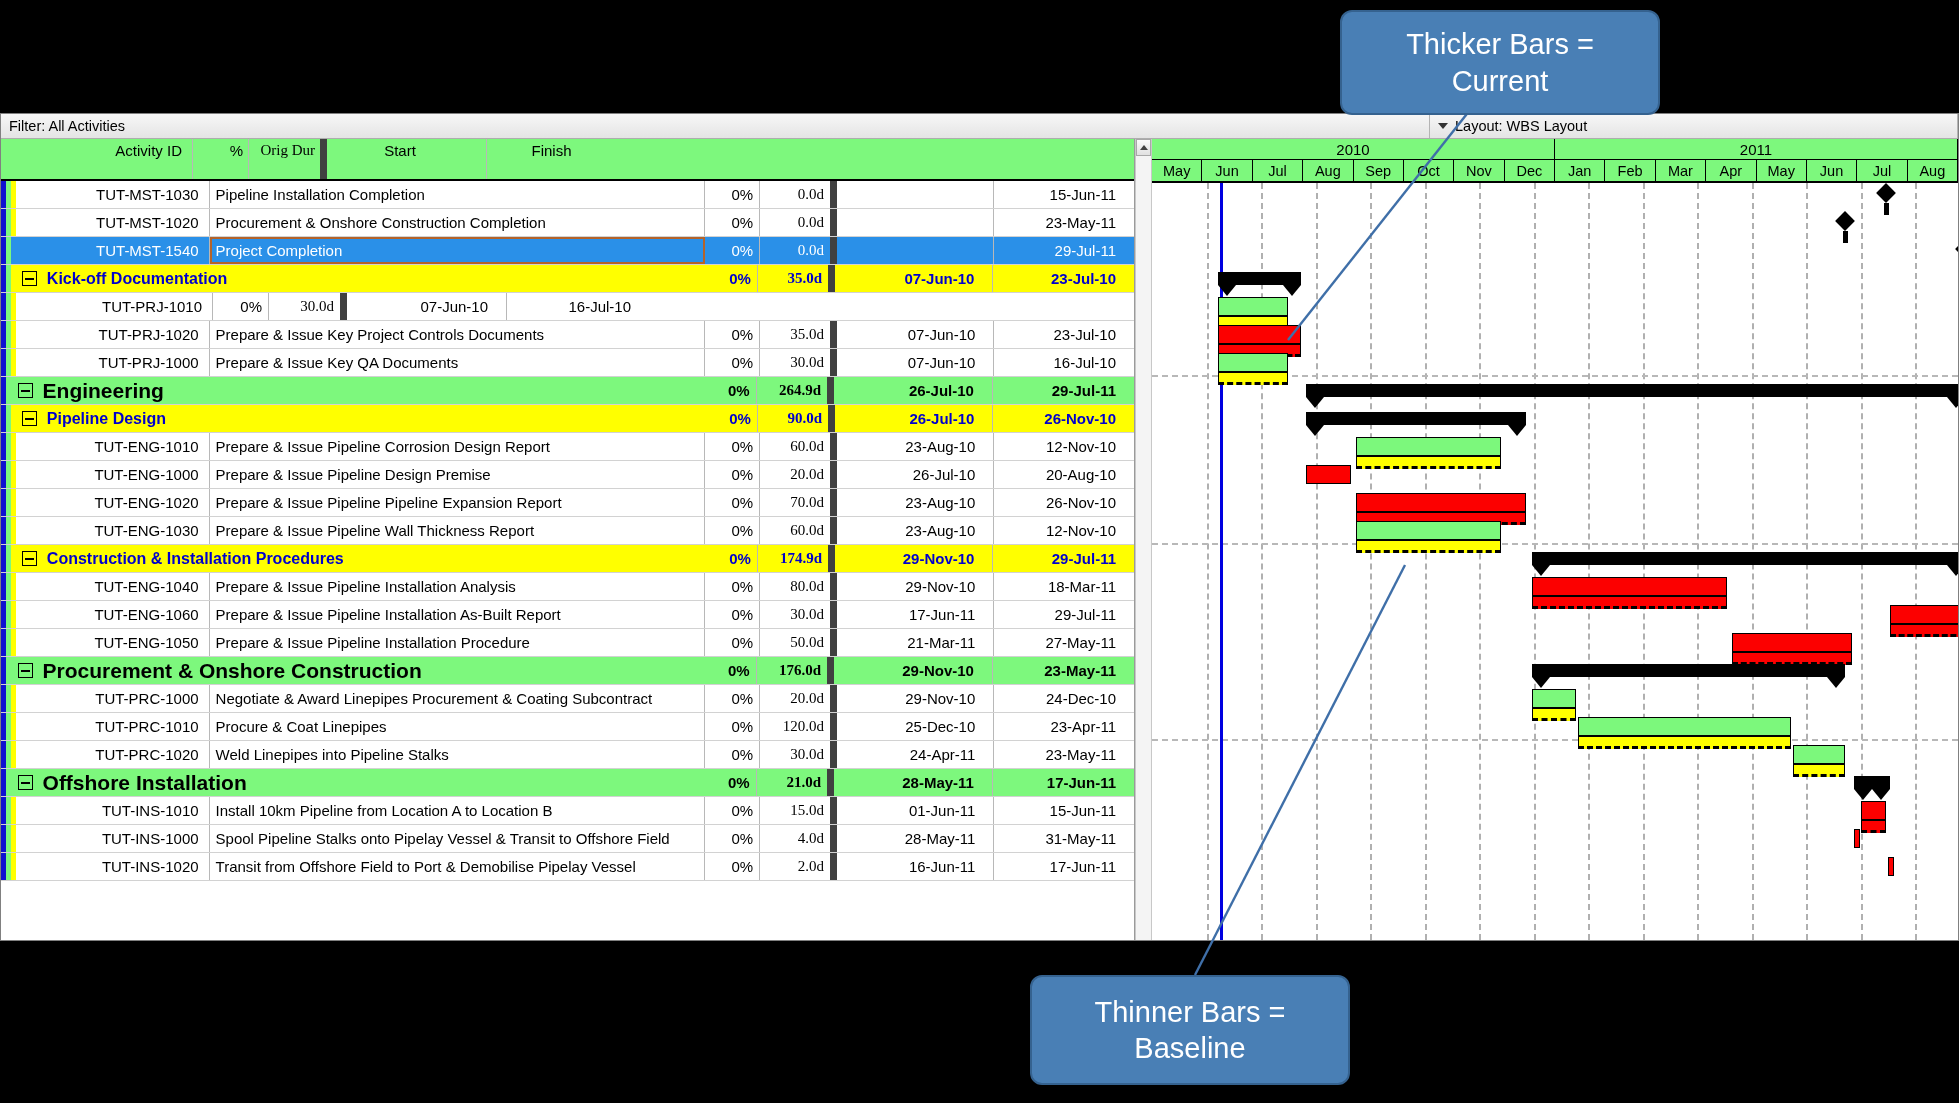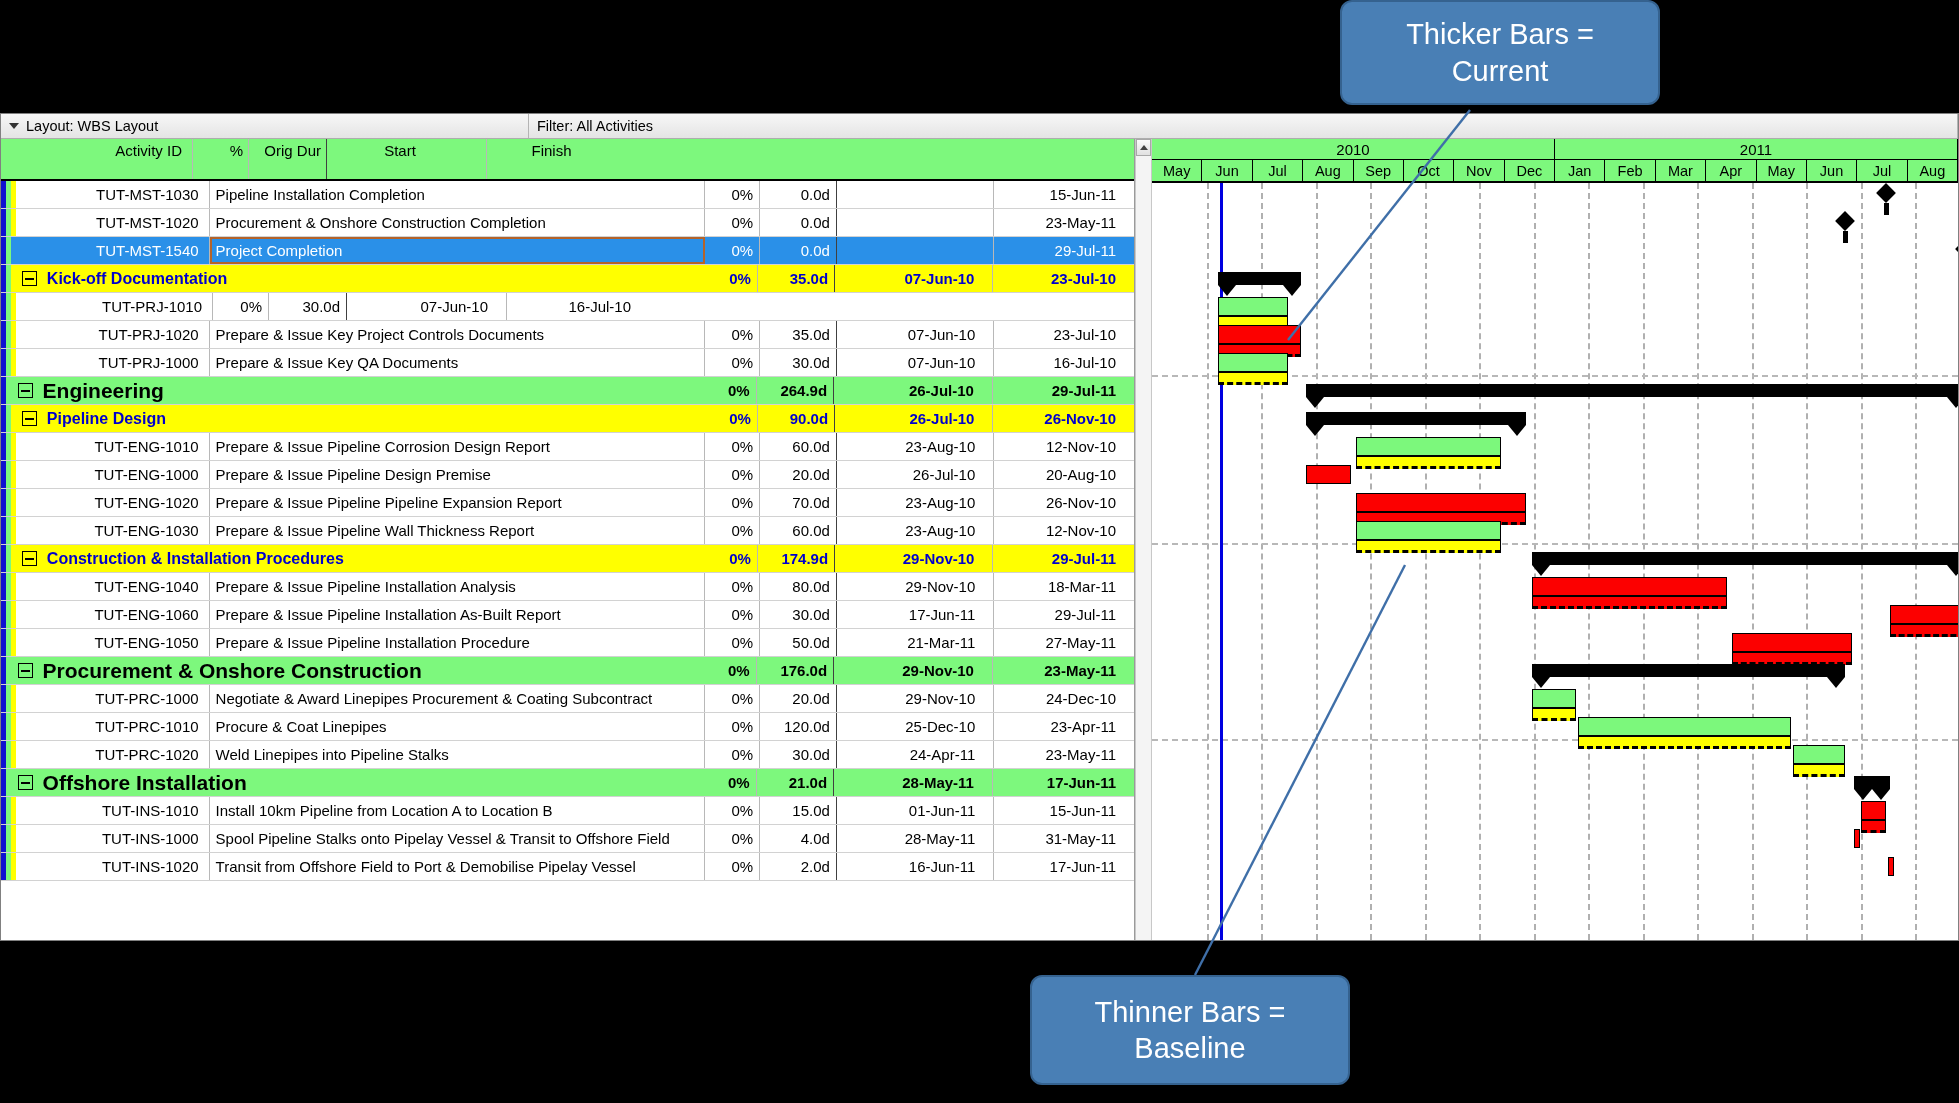--- a/index.html
+++ b/index.html
@@ -56,21 +56,21 @@
   
   .tbody { flex:1; overflow:hidden; }
   .row { display:flex; height:28px; align-items:stretch; font-size:15px; color:#000;
          border-bottom:1px solid #d2d2d2; }
   .gut { flex:0 0 auto; display:flex; }
   .gut i { display:block; width:5px; height:100%; }
   .cell { display:flex; align-items:center; padding:0 6px; overflow:hidden; white-space:nowrap; }
   .c-id   { width:192px; justify-content:flex-end; padding-right:10px; border-right:1px solid #b8b8b8;}
   .c-name { width:505px; border-right:1px solid #b8b8b8;}
   .c-pct  { width:56px;  justify-content:flex-end; border-right:1px solid #b8b8b8;}
-  .c-dur  { width:78px;  justify-content:flex-end; border-right:1px solid #404040;}
+  .c-dur  { width:78px;  justify-content:flex-end; border-right:7px solid #404040;font-family:Liberation Serif, serif;}
   .c-start{ width:160px; justify-content:flex-end; padding-right:18px; border-right:1px solid #b8b8b8;}
   .c-fin  { width:142px; justify-content:flex-end; padding-right:18px;}
 
   .row.task   { background:#fff; }
   .row.sel    { background:#2a90e8; color:#fff; }
   .row.sel .c-name{ outline:2px solid #b4632a; outline-offset:-2px;}
   .row.wbs-y  { background:#ffff00; color:#0000cd; font-weight:bold; }
   .row.wbs-g  { background:#7df87d; color:#000; font-weight:bold;text-align:center; }
   .row.wbs-g .c-name, .row.wbs-y .c-name { border-right:none; }
   .row.wbs-g .c-id, .row.wbs-y .c-id { border-right:none; }
@@ -120,42 +120,42 @@
   svg.leader{ position:absolute; left:0; top:0; width:1959px; height:1103px; z-index:30; pointer-events:none;}
 </style>
 </head>
 <body>
 
 <svg class="leader">
   <line x1="1470" y1="110" x2="1288" y2="340" stroke="#3f6fa8" stroke-width="2.4"></line>
   <line x1="1195" y1="975" x2="1405" y2="565" stroke="#3f6fa8" stroke-width="2.4"></line>
 </svg>
 
-<div class="callout" id="callout-thicker" style="left:1340px; top:0; width:320px; height:105px;">
+<div class="callout" id="callout-thicker" style="left:1340px; top:10px; width:320px; height:105px;">
   <div>
     <div>Thicker Bars =</div>
     <div>Current</div>
   </div>
 </div>
 <div class="callout" id="callout-thinner" style="left:1030px; top:975px; width:320px; height:110px;">
   <div>
     <div>Thinner Bars =</div>
     <div>Baseline</div>
   </div>
 </div>
 
 <div id="p6">
 
   <div class="optbar">
+    <div class="cell filtercell">
+      <span>Filter: All Activities</span>
+    </div>
     <div class="cell layoutcell">
       <span class="chev"></span>
       <span>Layout: WBS Layout</span>
-    </div>
-    <div class="cell filtercell">
-      <span>Filter: All Activities</span>
     </div>
   </div>
 
   <div class="split">
 
     <div class="left">
       <div class="thead">
         <div class="th c-id">Activity ID</div>
         <div class="th c-pct">%</div>
         <div class="th c-dur">Orig Dur</div>

